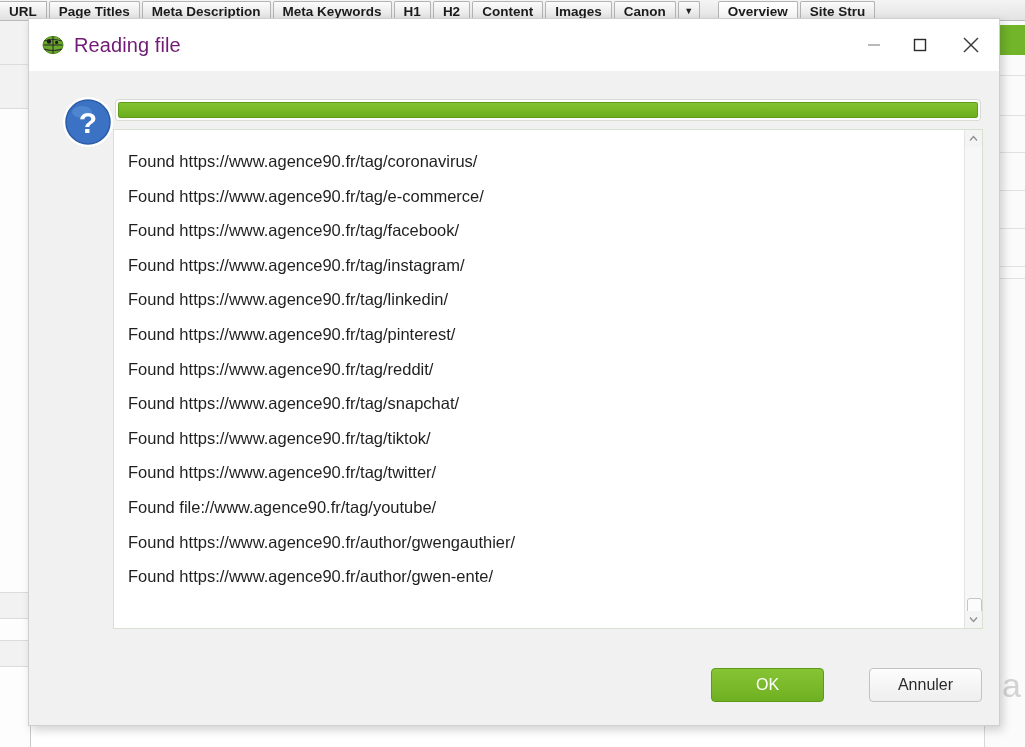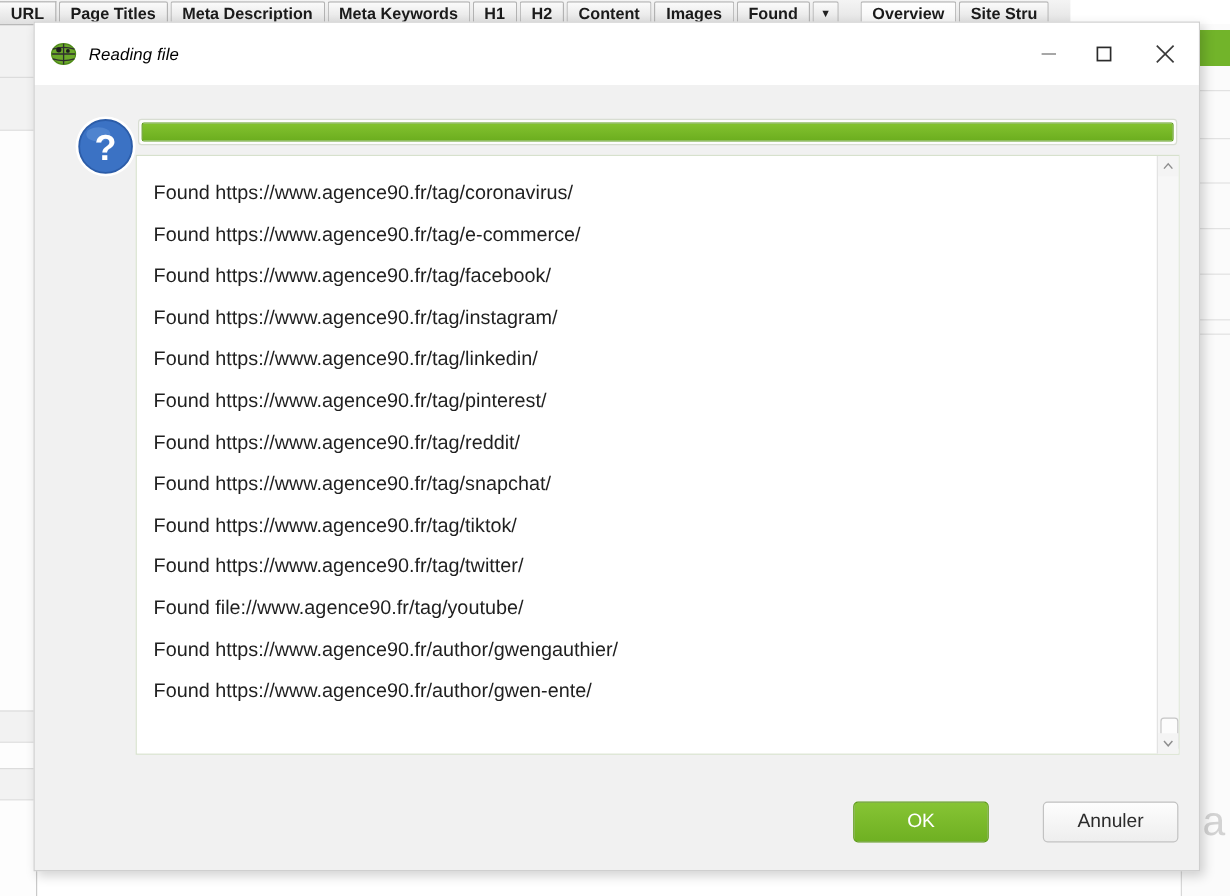--- a/index.html
+++ b/index.html
@@ -17,21 +17,21 @@
     position: absolute;
     left: 0; top: 0;
     width: 1025px; height: 747px;
     background: #ffffff;
   }
 
   
   .tabstrip {
     position: absolute;
     left: 0; top: 0;
-    width: 892px; height: 20px;
+    width: 1025px; height: 20px;
     background: linear-gradient(#f4f4f4, #e3e3e3);
     border-bottom: 1px solid #b9b9b9;
     display: flex;
     align-items: flex-end;
     overflow: hidden;
     white-space: nowrap;
   }
   .tab {
     height: 19px;
     line-height: 19px;
@@ -129,24 +129,23 @@
     align-items: center;
     box-sizing: border-box;
   }
   .title-icon {
     margin-left: 13px;
     width: 22px; height: 22px;
     flex: 0 0 22px;
   }
   .title-text {
     margin-left: 10px;
-    font-size: 14px;
-    color: #000000;
+    font-size: 20px;
+    color: #701a75;
     letter-spacing: .1px;
-    font-style: italic;
   }
   .winbtns {
     position: absolute;
     right: 0; top: 0;
     height: 52px;
     display: flex;
     align-items: center;
   }
   .winbtn {
     width: 46px; height: 52px;
@@ -317,21 +316,21 @@
 
   <div class="tabstrip">
     <div class="tab first">URL</div>
     <div class="tab">Page Titles</div>
     <div class="tab">Meta Description</div>
     <div class="tab">Meta Keywords</div>
     <div class="tab">H1</div>
     <div class="tab">H2</div>
     <div class="tab">Content</div>
     <div class="tab">Images</div>
-    <div class="tab">Found</div>
+    <div class="tab">Canon</div>
     <div class="tab tab-caret">▼</div>
     <div class="tabgap"></div>
     <div class="tab active">Overview</div>
     <div class="tab">Site Stru</div>
   </div>
 </div>
 
 <div id="dialog">
 
   <div class="titlebar">

